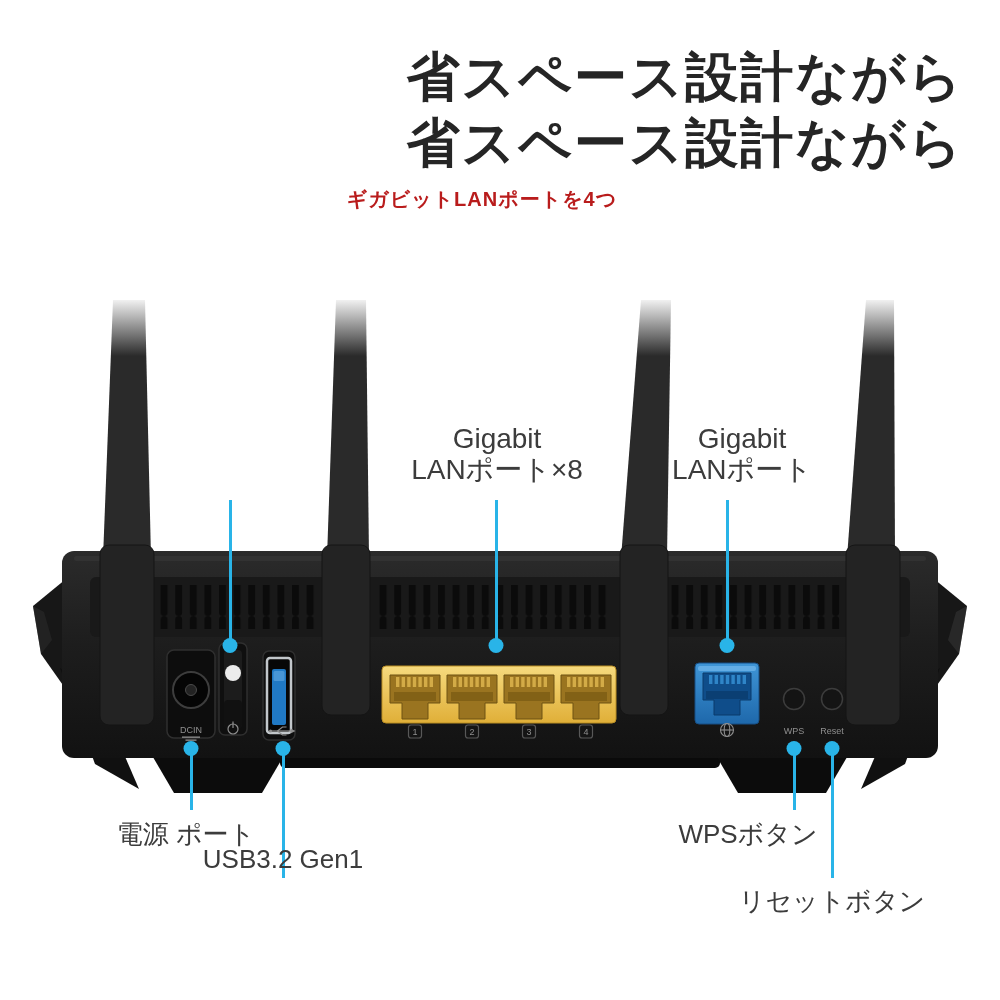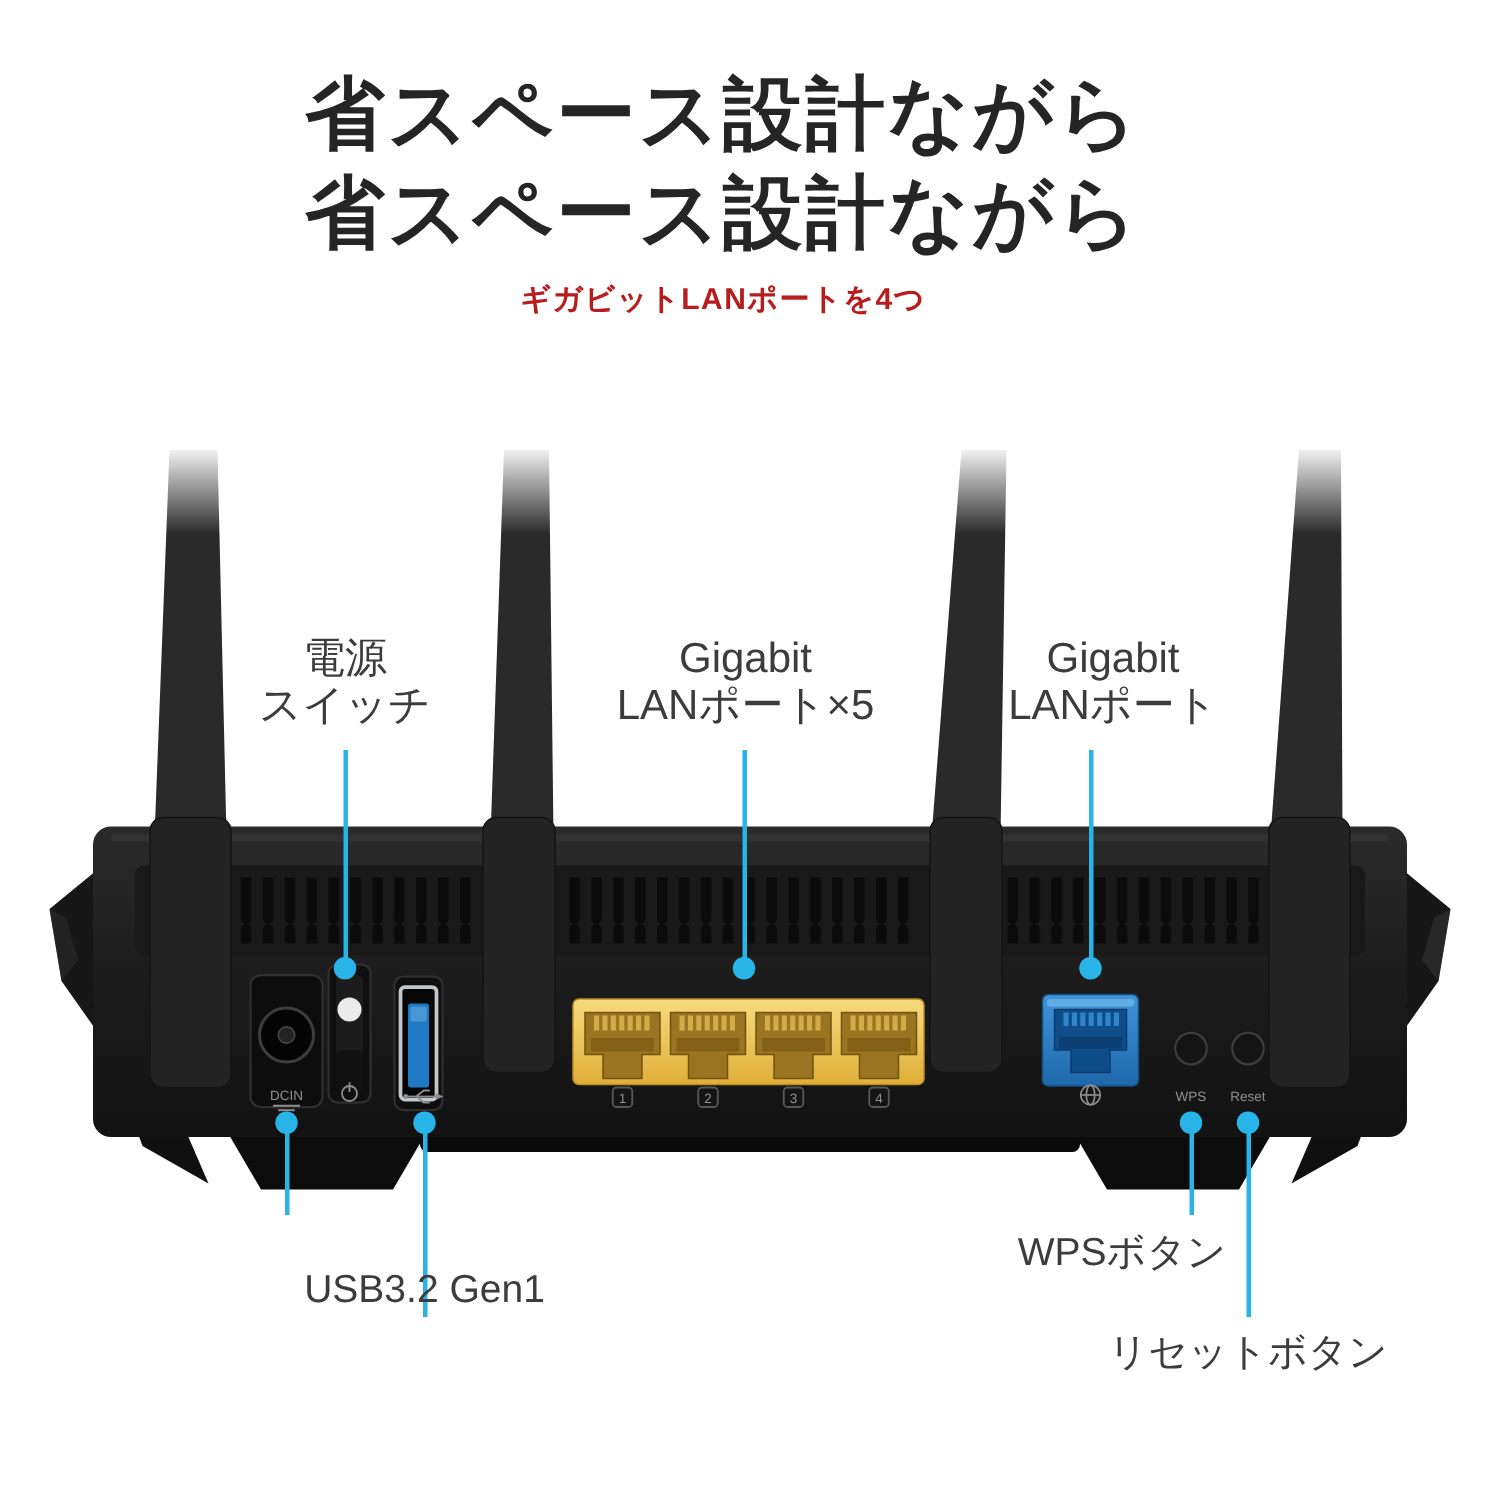--- a/index.html
+++ b/index.html
@@ -1,21 +1,21 @@
 <!DOCTYPE html>
 <html><head>
 <meta charset="utf-8">
 <style>
   html,body{margin:0;padding:0;background:#ffffff;}
   .stage{
     position:relative;width:1000px;height:1000px;background:#ffffff;overflow:hidden;
     font-family:"Liberation Sans","DejaVu Sans",sans-serif;
   }
   .title{
-    position:absolute;left:0;top:44px;width:964px;text-align:center;
+    position:absolute;left:0;top:44px;width:964px;text-align:right;
     font-size:53px;font-weight:bold;color:#252525;letter-spacing:2px;line-height:66px;
   }
   .subtitle{
     position:absolute;left:0;top:186px;width:964px;text-align:center;
     font-size:20px;font-weight:600;color:#b91c1c;letter-spacing:1px;
   }
   .callout{
     position:absolute;text-align:center;color:#3c3c3c;
     font-size:28px;line-height:31px;z-index:3;white-space:nowrap;
   }
@@ -259,29 +259,26 @@
   <div class="lead up" style="left:283px;top:748px;height:130px;">
       <span class="dot"></span>
     </div>
   <div class="lead up" style="left:794px;top:748px;height:62px;">
       <span class="dot"></span>
     </div>
   <div class="lead up" style="left:832px;top:748px;height:130px;">
       <span class="dot"></span>
     </div>
 
-  <div class="callout" style="left:130px;width:200px;top:423px;">
-    <div>電源</div>
-    <div>スイッチ</div>
-  </div>
   <div class="callout" style="left:382px;width:230px;top:423px;">
     <div>Gigabit</div>
-    <div>LANポート×5</div>
+    <div>LANポート×8</div>
   </div>
   <div class="callout" style="left:627px;width:230px;top:423px;">
     <div>Gigabit</div>
     <div>LANポート</div>
   </div>
+  <div class="blabel" style="left:86px;width:200px;top:817px;">電源 ポート</div>
   <div class="blabel" style="left:183px;width:200px;top:844px;">USB3.2 Gen1</div>
   <div class="blabel" style="left:732px;width:200px;top:884px;">リセットボタン</div>
   <div class="blabel" style="left:648px;width:200px;top:817px;">WPSボタン</div>
 
 </div>
 
 </body></html>

